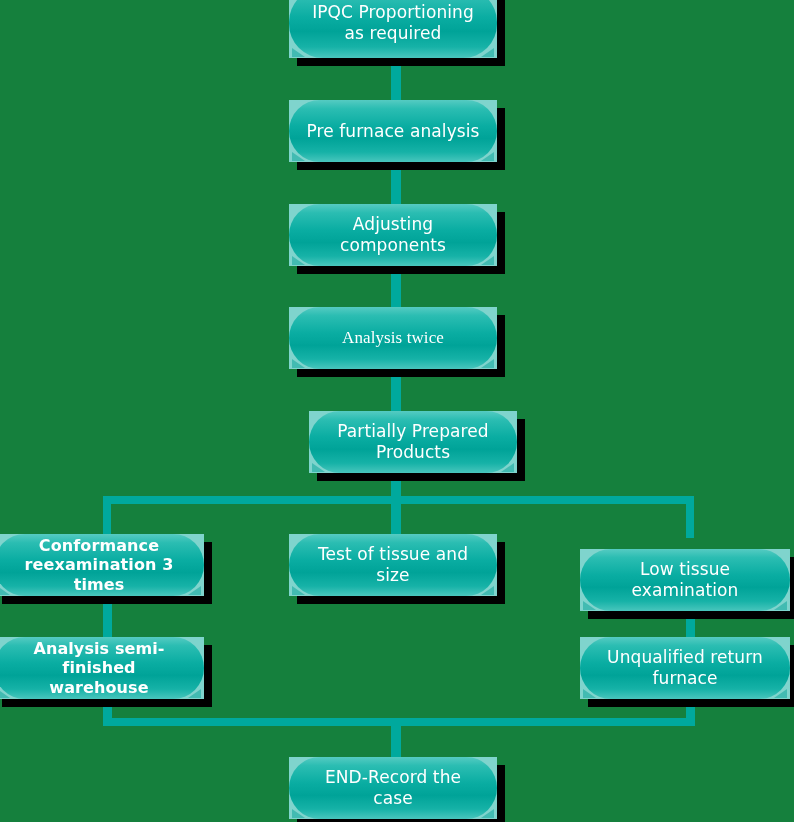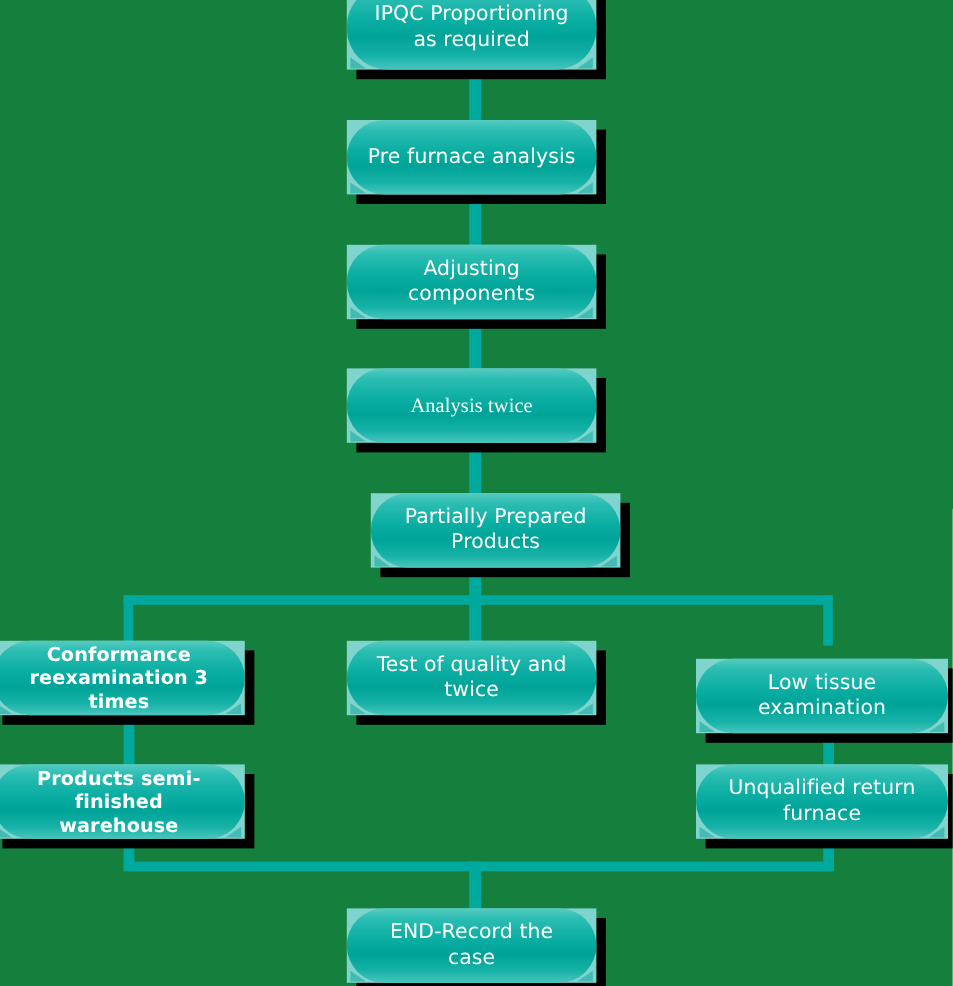--- a/index.html
+++ b/index.html
@@ -194,41 +194,41 @@
 reexamination 3 times</span>
       <span class="glint"></span>
       <span class="glint-l"></span>
     </div>
   </div>
 
   <div class="node" style="left:289px; top:534px; width:208px; height:62px;">
     <div class="backdrop"></div>
     <div class="tint"></div>
     <div class="pill">
-      <span class="label">Test of quality and twice</span>
+      <span class="label">Test of tissue and size</span>
       <span class="glint"></span>
       <span class="glint-l"></span>
     </div>
   </div>
 
   <div class="node" style="left:580px; top:534px; width:210px; height:62px;margin-top:15px;">
     <div class="backdrop"></div>
     <div class="tint"></div>
     <div class="pill">
       <span class="label">Low tissue examination</span>
       <span class="glint"></span>
       <span class="glint-l"></span>
     </div>
   </div>
 
   <div class="node small" style="left:-6px; top:637px; width:210px; height:62px;">
     <div class="backdrop"></div>
     <div class="tint"></div>
     <div class="pill">
-      <span class="label">Products semi-finished
+      <span class="label">Analysis semi-finished
 warehouse</span>
       <span class="glint"></span>
       <span class="glint-l"></span>
     </div>
   </div>
 
   <div class="node" style="left:580px; top:637px; width:210px; height:62px;">
     <div class="backdrop"></div>
     <div class="tint"></div>
     <div class="pill">

